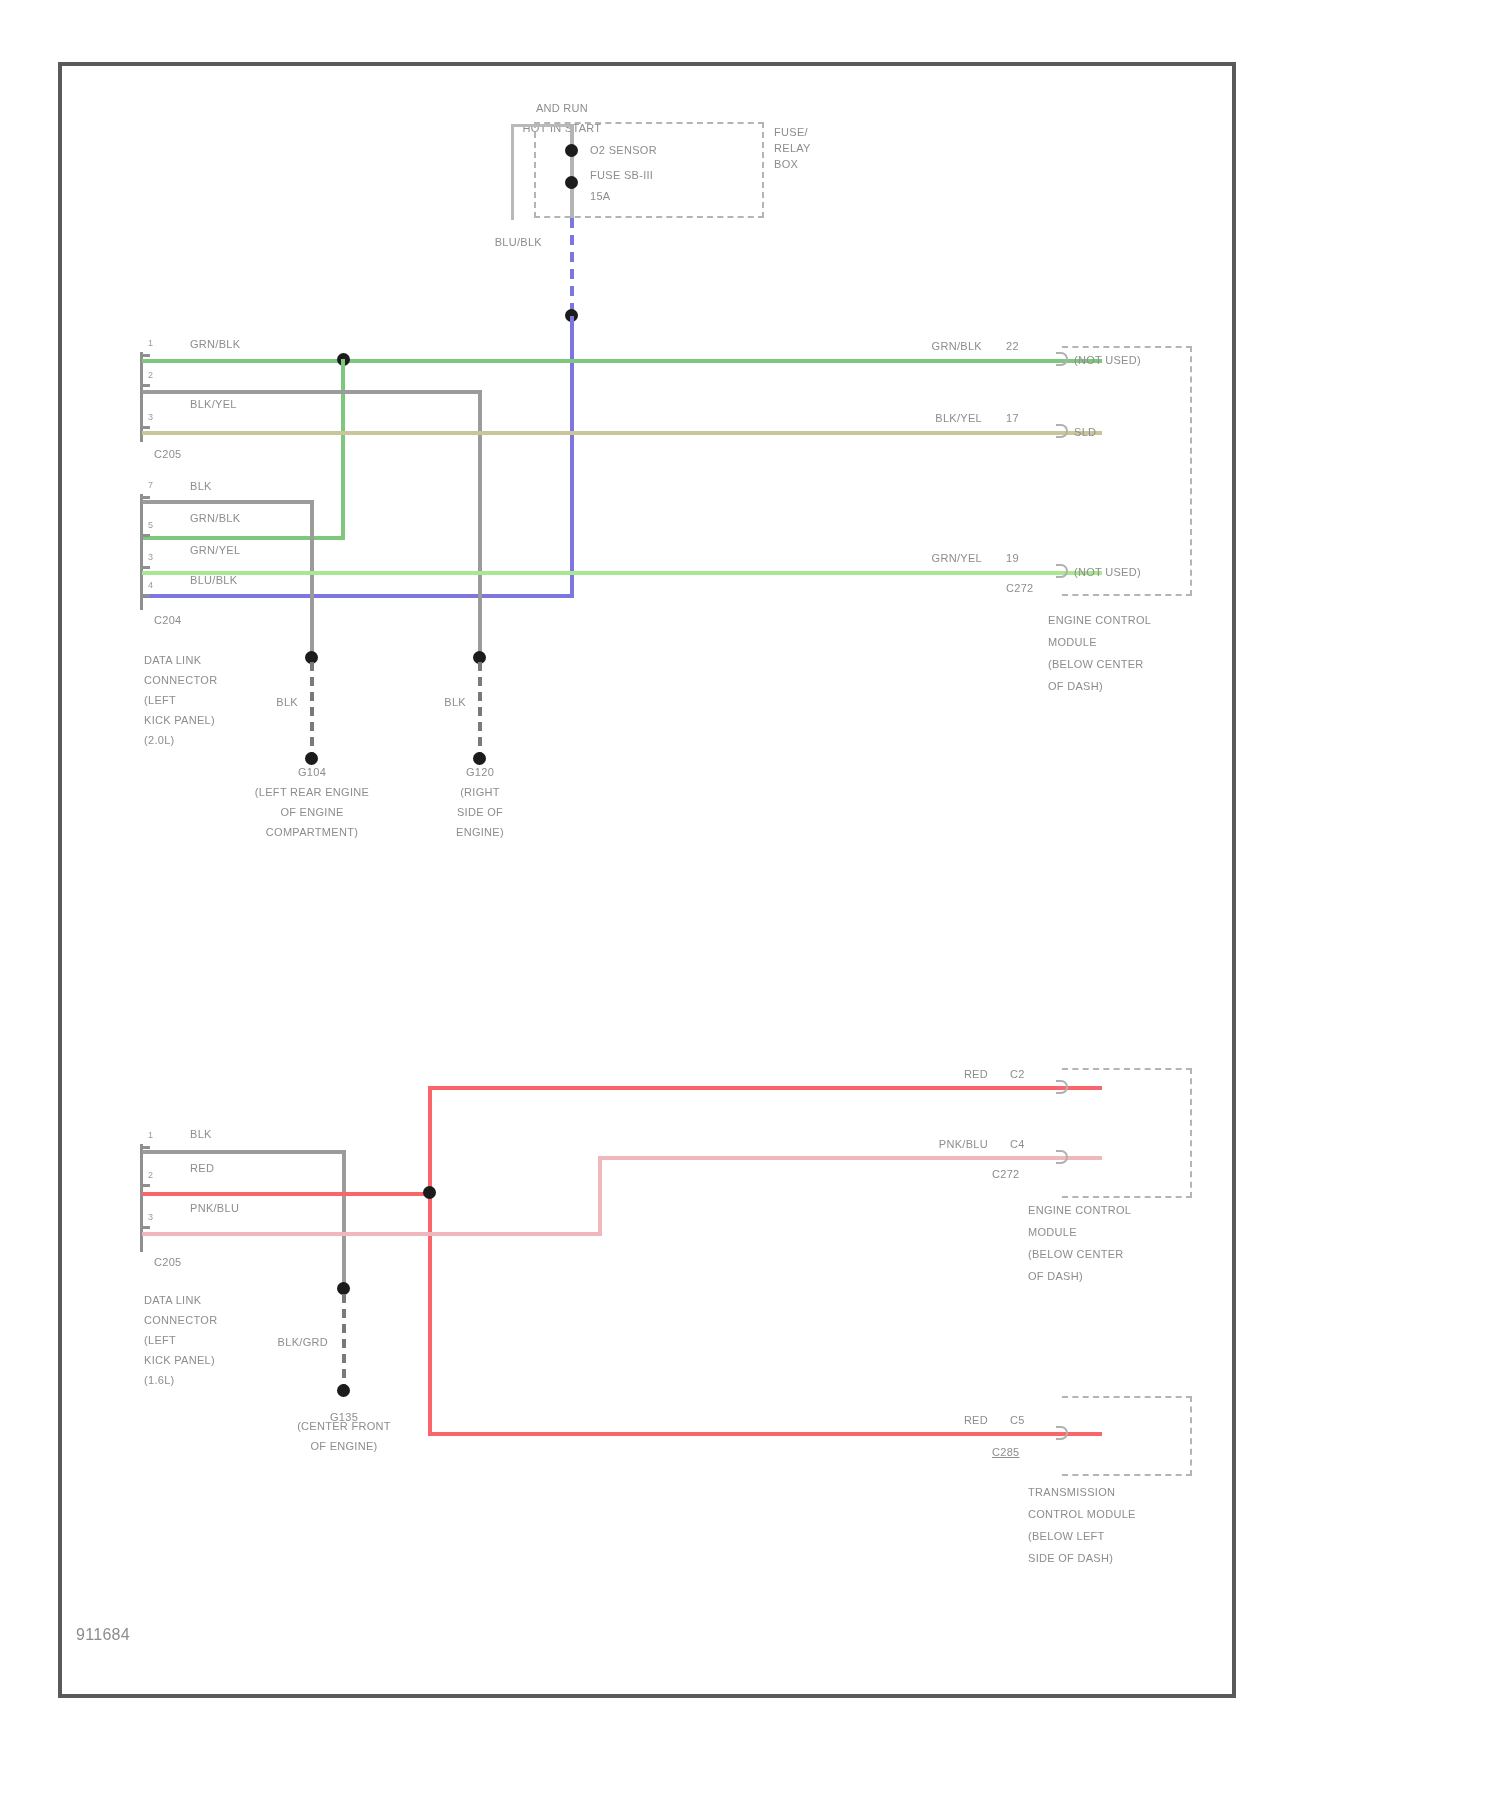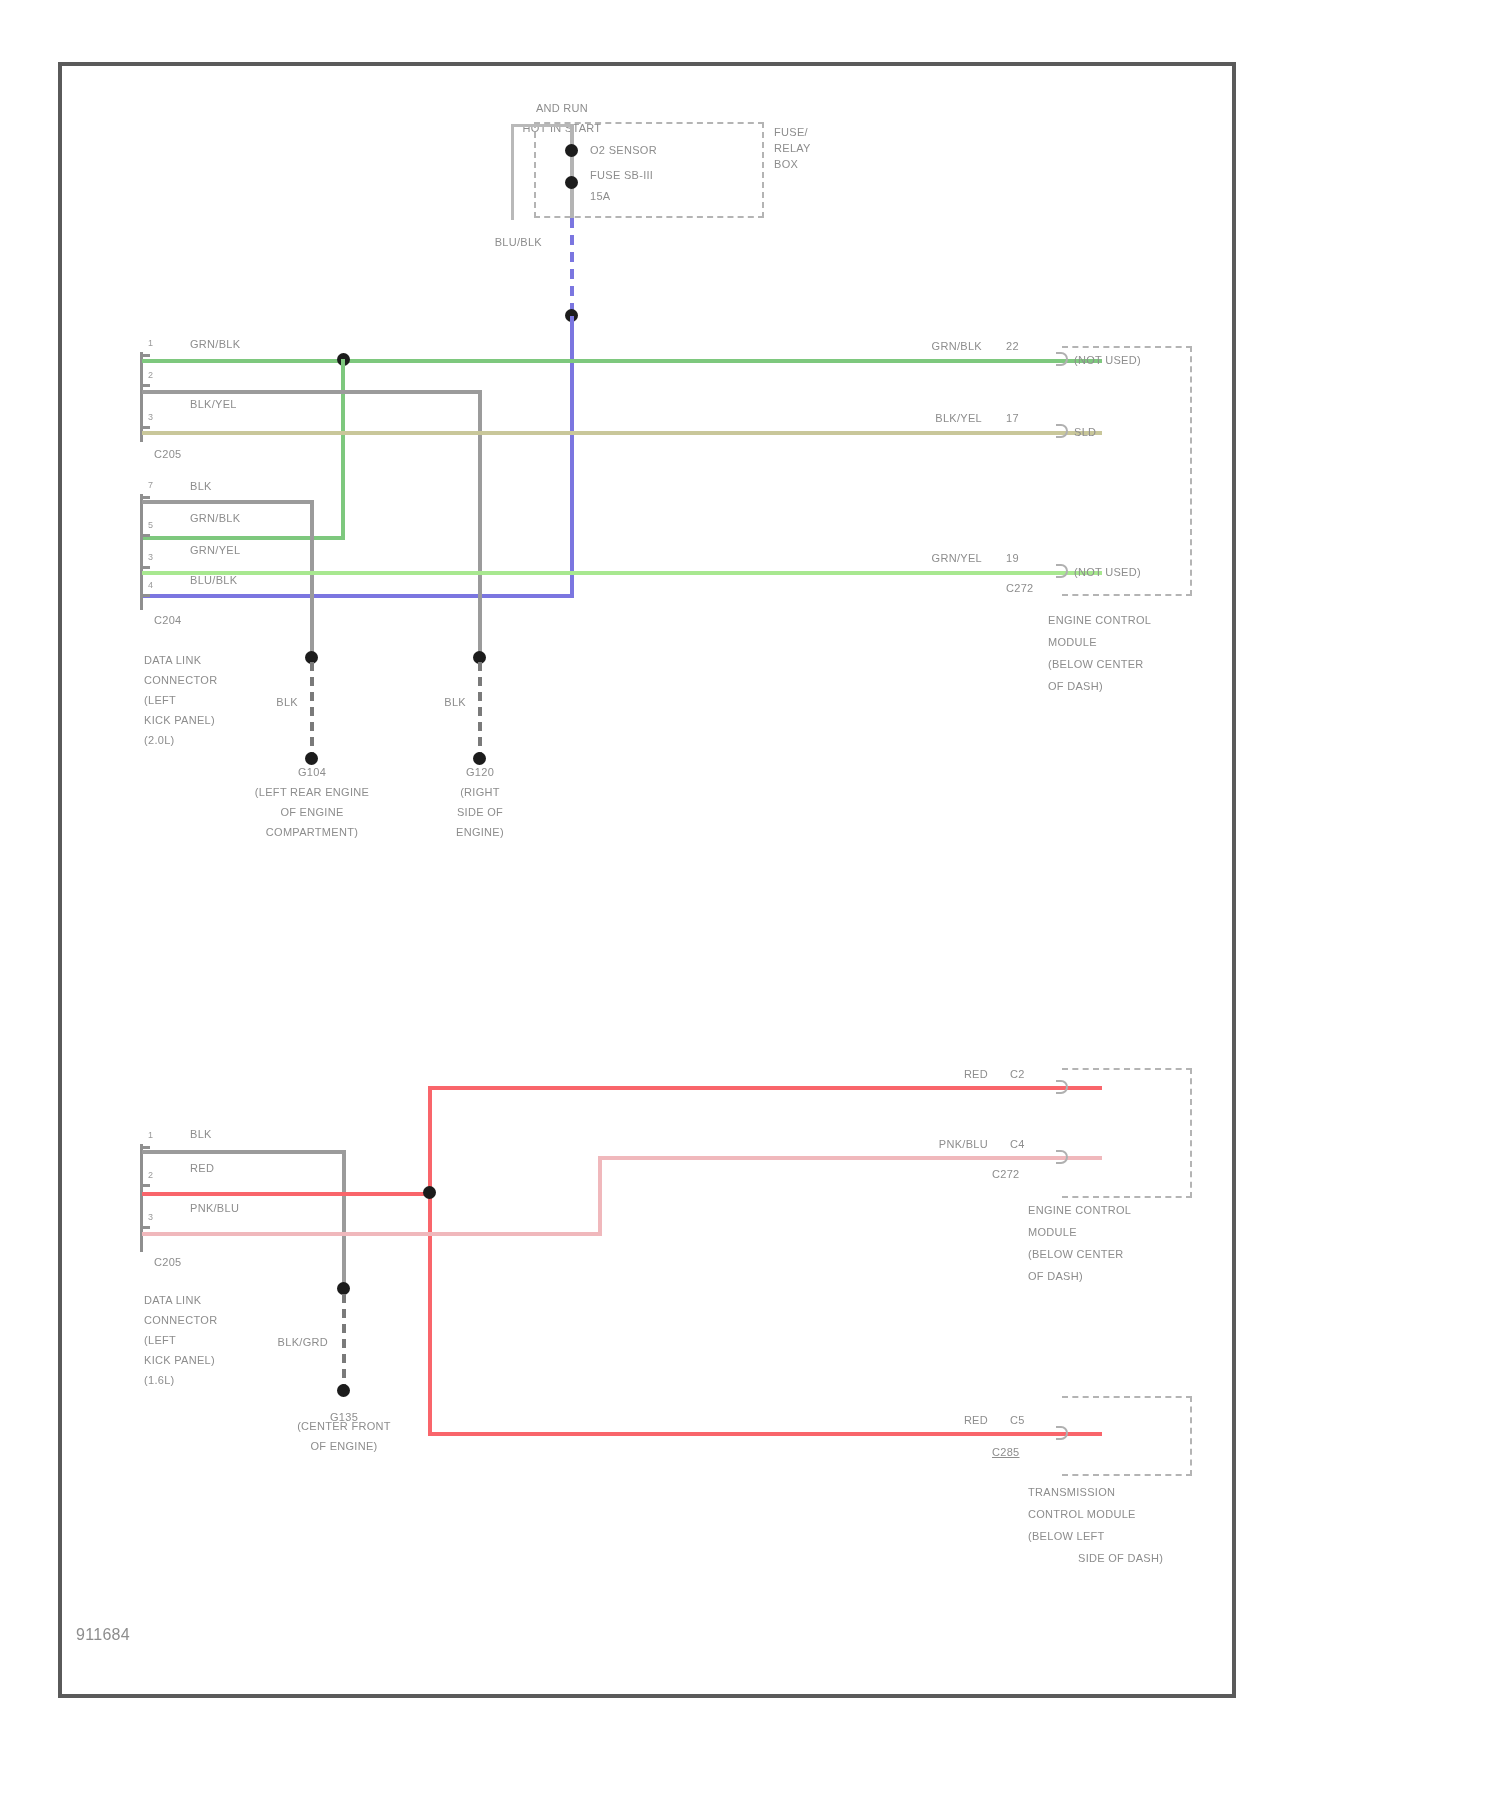--- a/index.html
+++ b/index.html
@@ -229,18 +229,18 @@
   <div class="dbox-open-l" style="left:1000px;top:1330px;width:130px;height:80px;"></div>
   <div class="jaw" style="left:994px;top:1360px;"></div>
 
   <div class="lbl r" style="left:806px;top:1348px;width:120px;">RED</div>
   <div class="lbl" style="left:948px;top:1348px;">C5</div>
   <div class="lbl" style="left:930px;top:1380px;text-decoration:underline;">C285</div>
 
   <div class="lbl" style="left:966px;top:1420px;">TRANSMISSION</div>
   <div class="lbl" style="left:966px;top:1442px;">CONTROL MODULE</div>
   <div class="lbl" style="left:966px;top:1464px;">(BELOW LEFT</div>
-  <div class="lbl" style="left:1016px;top:1486px;">SIDE OF DASH)</div>
+  <div class="lbl" style="left:966px;top:1486px;">SIDE OF DASH)</div>
 
   <div class="lbl tiny" style="left:14px;top:1562px;">911684</div>
 
 </div>
 </div>
 
 </body></html>

